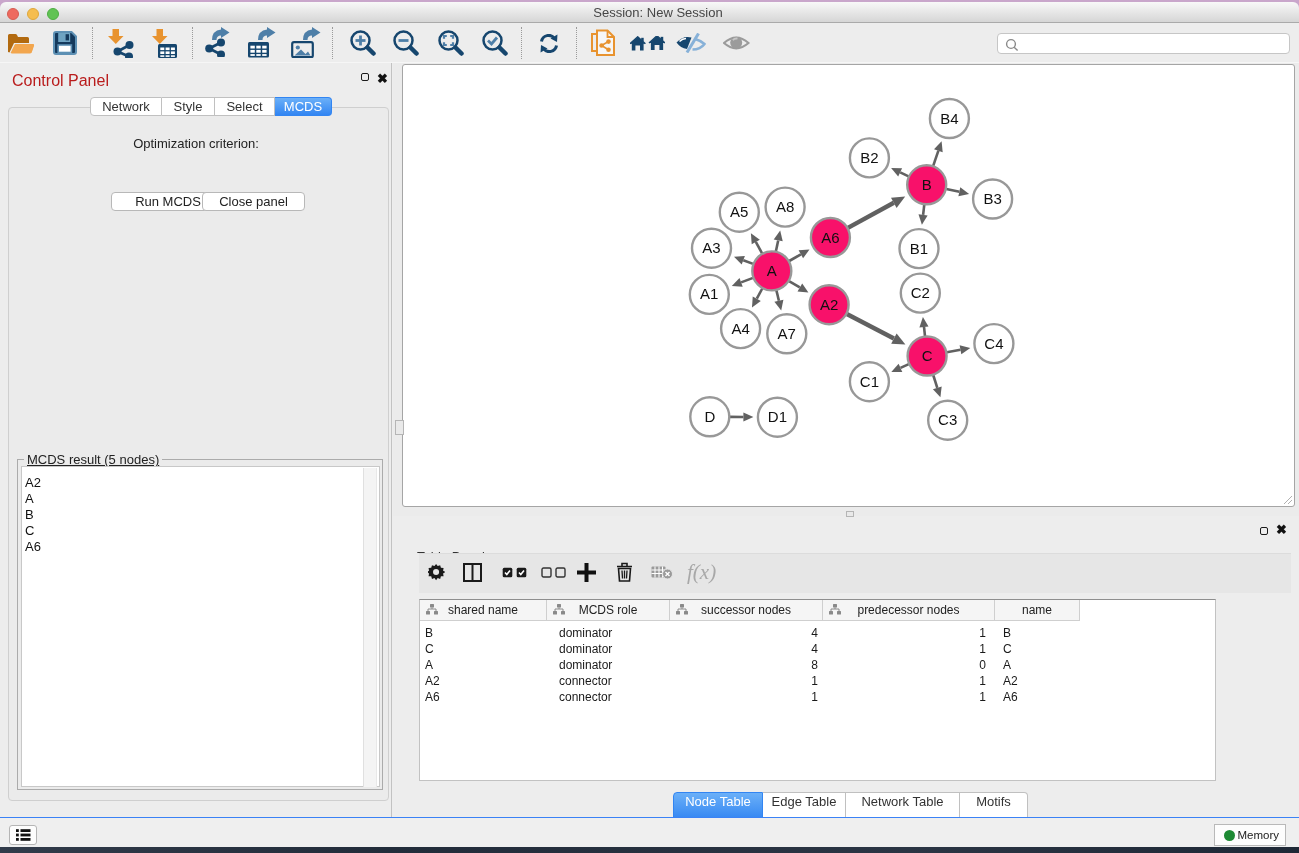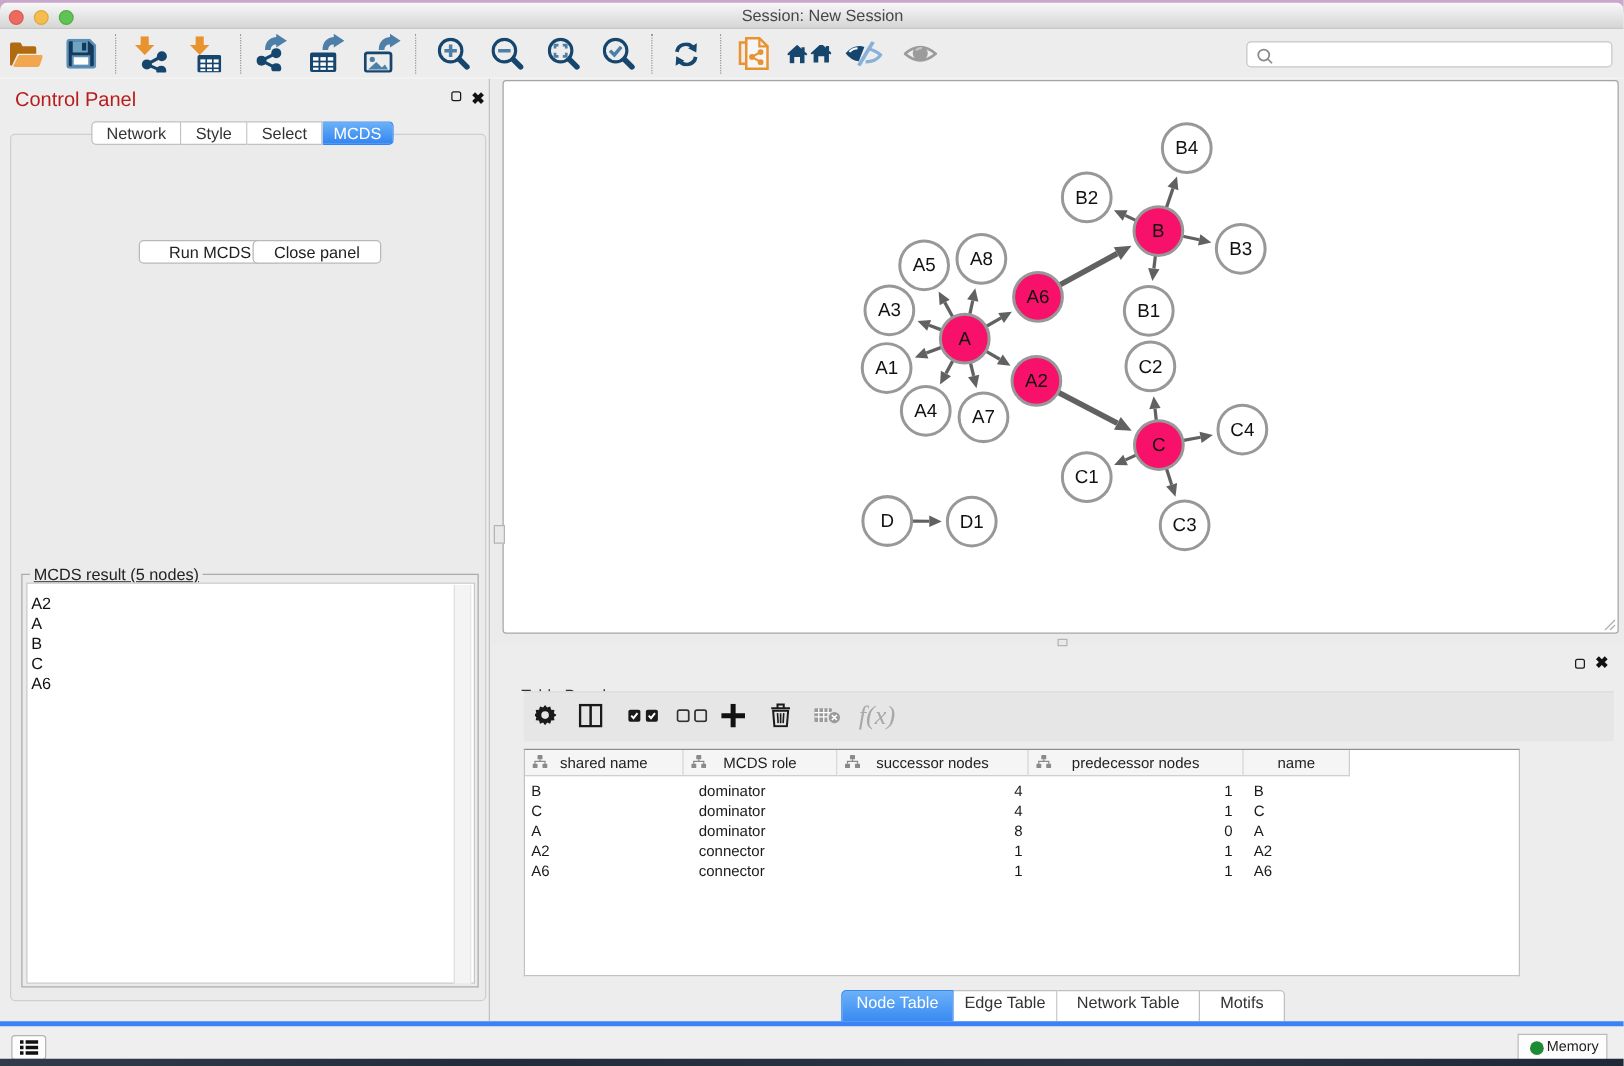--- a/index.html
+++ b/index.html
@@ -21,21 +21,21 @@
 .sep { position:absolute; top:3px; height:32px; width:0; border-left:1px dotted #9a9a9a; }
 .ticon { position:absolute; top:0; }
 #searchbox { position:absolute; left:997px; top:9px; width:293px; height:21px; background:#fff; border:1px solid #c6c6c6; border-radius:4px; }
 
 
 #cpanel { left:0; top:63px; width:392px; height:754px; background:#ededed; border-right:1px solid #c2c2c2; }
 #cpanel .ptitle { position:absolute; left:12px; top:9px; font-size:16px; color:#b91c1c; }
 .wbtn { position:absolute; top:10px; width:8px; height:8px; border:1.5px solid #1a1a1a; border-radius:2px; }
 .xbtn { position:absolute; top:8px; font-size:13px; font-weight:bold; color:#111; }
 #cpbox { position:absolute; left:8px; top:44px; width:381px; height:694px; border:1px solid #cfcfcf; border-radius:4px; background:#ebebeb; }
-#cptabs { position:absolute; left:73px; top:34px; height:19px; display:flex; z-index:3; }
+#cptabs { position:absolute; left:90px; top:34px; height:19px; display:flex; z-index:3; }
 #cptabs .tab { height:19px; line-height:18px; font-size:13px; color:#333; background:#fff; border:1px solid #c0c0c0; border-left:none; text-align:center; }
 #cptabs .tab.first { border-left:1px solid #c0c0c0; border-radius:4px 0 0 4px; }
 #cptabs .tab.sel { background:linear-gradient(#6bb0f8,#3285f2); color:#fff; border-color:#3285f2; border-radius:0 4px 4px 0; }
 #optlabel { position:absolute; left:0; top:73px; width:392px; text-align:center; font-size:13px; color:#222; }
 #dropdown { position:absolute; left:43px; top:95px; width:312px; height:19px; background:#fff; border:1px solid #b8b8b8; border-radius:4px; }
 #dropdown .spin { position:absolute; right:-1px; top:-1px; width:19px; height:19px; background:linear-gradient(#6db1f9,#2f80f0); border-radius:0 4px 4px 0; }
 .btn { position:absolute; height:19px; background:#fff; border:1px solid #b8b8b8; border-radius:4px; font-size:13px; color:#222; text-align:center; line-height:17px; }
 #fieldset { position:absolute; left:17px; top:396px; width:366px; height:331px; border:1px solid #ababab; }
 #fieldset .legend { position:absolute; left:6px; top:-8px; background:#ebebeb; padding:0 3px; font-size:13px; color:#222;text-decoration:underline; }
 #mlist { position:absolute; left:3px; top:6px; width:359px; height:321px; background:#fff; border:1px solid #c8c8c8; font-size:13px; color:#111; }
@@ -57,21 +57,21 @@
 #ttoolbar { position:absolute; left:26px; top:37px; width:872px; height:40px; background:#e6e6e6; border-top:1px solid #dcdcdc; }
 #ttable { position:absolute; left:26px; top:83px; width:797px; height:182px; background:#fff; border:1px solid #c2c2c2; border-top:1px solid #8e8e8e; font-size:12px; color:#1a1a1a; }
 .hcell { position:absolute; top:0; height:21px; background:#f5f5f5; border-right:1px solid #cfcfcf; border-bottom:1px solid #cfcfcf; text-align:center; line-height:21px; font-size:12px; color:#222; }
 .trow { position:absolute; height:16px; line-height:16px; font-size:12px; }
 #btabs { position:absolute; left:280px; top:276px; height:19px; display:flex; }
 #btabs .tab { height:29px; line-height:18px; font-size:13px; color:#333; background:#fff; border:1px solid #c0c0c0; border-left:none; text-align:center; }
 #btabs .tab.sel { background:linear-gradient(#6bb0f8,#3285f2); color:#fff; border:1px solid #3285f2; border-radius:4px 0 0 4px; }
 #btabs .tab.last { border-radius:0 4px 4px 0; }
 
 
-#statusbar { left:0; top:817px; width:1299px; height:30px; background:#efefef; border-top:4px solid #3b82f6; }
+#statusbar { left:0; top:817px; width:1299px; height:30px; background:#efefef; border-top:1px solid #3b82f6; }
 #listbtn { position:absolute; left:9px; top:7px; width:28px; height:20px; background:#fdfdfd; border:1px solid #b5b5b5; border-radius:3px; }
 #membtn { position:absolute; left:1214px; top:6px; width:72px; height:22px; background:#fdfdfd; border:1px solid #b9b9b9; font-size:11.5px; color:#222; line-height:20px; text-align:right; padding-right:6px; }
 #membtn .dot { position:absolute; left:9px; top:5px; width:11px; height:11px; border-radius:50%; background:#1d8a34; }
 </style>
 </head>
 <body>
 <div class="abs" id="topstrip"></div>
 <div class="abs" id="titlebar">
   <div class="tl" style="left:7px;  background:#ee6a5f; border:0.5px solid #d55d52;"></div>
   <div class="tl" style="left:27px; background:#f5bd4f; border:0.5px solid #dfa73c;"></div>
@@ -228,20 +228,21 @@
   <div class="ptitle">Control Panel</div>
   <div class="wbtn" style="left:361px"></div>
   <div class="xbtn" style="left:377px">✖</div>
   <div id="cpbox"></div>
   <div id="cptabs">
     <div class="tab first" style="width:72px">Network</div>
     <div class="tab" style="width:53px">Style</div>
     <div class="tab" style="width:60px">Select</div>
     <div class="tab sel" style="width:57px">MCDS</div>
   </div>
+  <div id="optlabel">Optimization criterion:</div>
   <div class="btn" style="left:94px; top:129px; width:114px;margin-left:17px;">Run MCDS</div>
   <div class="btn" style="left:202px; top:129px; width:103px;">Close panel</div>
   <div id="fieldset">
     <div class="legend">MCDS result (5 nodes)</div>
     <div id="mlist">
       <div class="row">A2</div>
       <div class="row">A</div>
       <div class="row">B</div>
       <div class="row">C</div>
       <div class="row">A6</div>

